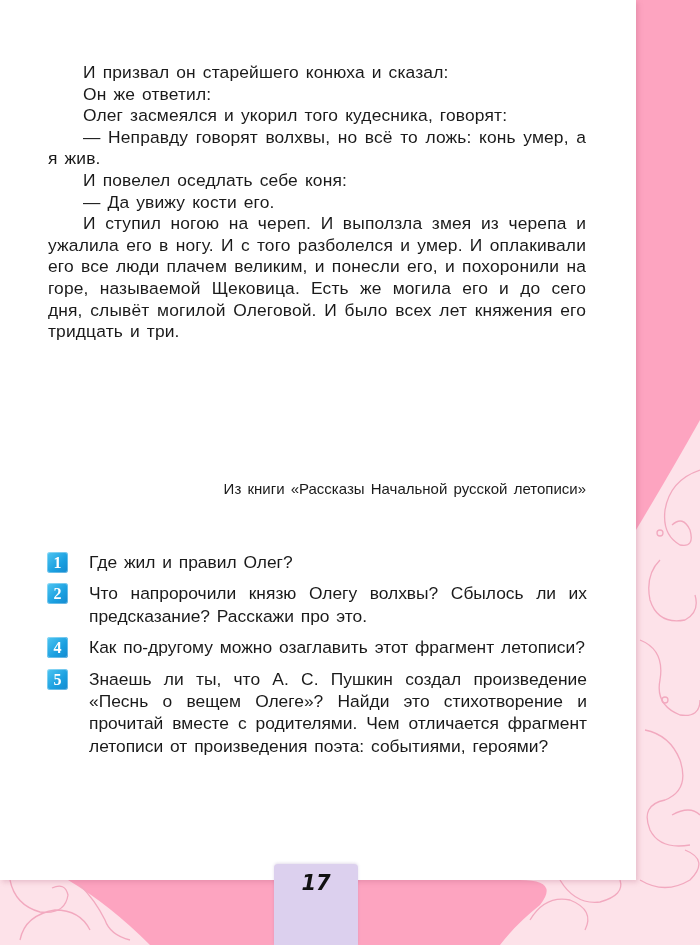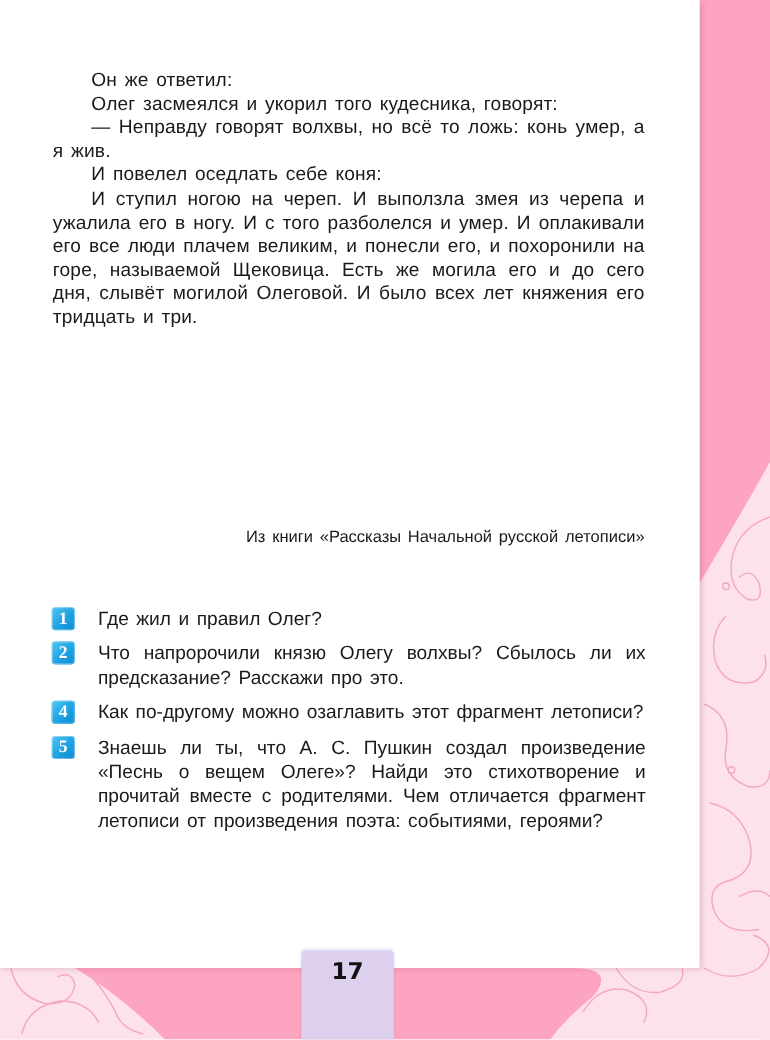--- a/index.html
+++ b/index.html
@@ -70,20 +70,21 @@
     text-align: center;
     box-shadow: inset 0 0 0 1px rgba(255,255,255,0.35);
   }
   .page-tab {
     position: absolute;
     left: 274px; top: 864px;
     width: 84px; height: 81px;
     background: #dcd0ee;
     border-radius: 4px 4px 0 0;
     box-shadow: 0 -1px 3px rgba(120, 90, 160, 0.2);
+    font-style: italic;
   }
   .page-num {
     position: absolute;
     left: 0; right: 0; top: 7px;
     text-align: center;
     font-family: "DejaVu Sans", sans-serif;
     font-weight: bold;
     font-size: 21px;
     color: #111;
   }
@@ -115,24 +116,26 @@
   <path d="M20 940 Q25 915 55 910 Q80 910 90 930"></path>
   <path d="M80 885 Q95 900 105 920 Q110 935 130 940"></path>
 
   <path d="M530 920 Q545 895 570 900 Q595 910 585 930"></path>
   <path d="M560 880 Q575 905 600 902 Q625 895 620 880"></path>
 </svg>
 
 <div class="page">
 
   <div class="text-block">
+    <p class="para">И призвал он старейшего конюха и сказал:</p>
     <p class="para">Он же ответил:</p>
     <p class="para">Олег засмеялся и укорил того кудесника, говорят:</p>
     <p class="para">— Неправду говорят волхвы, но всё то ложь: конь умер, а я жив.</p>
     <p class="para">И повелел оседлать себе коня:</p>
+    <p class="para">— Да увижу кости его.</p>
     <p class="para">И ступил ногою на череп. И выползла змея из черепа и ужалила его в ногу. И с того разболелся и умер. И оплакивали его все люди плачем великим, и понесли его, и похоронили на горе, называемой Щековица. Есть же могила его и до сего дня, слывёт могилой Олеговой. И было всех лет княжения его тридцать и три.</p>
   </div>
 
   <div class="source">Из книги «Рассказы Начальной русской летописи»</div>
 
   <div class="questions">
     <div class="q">
       <span class="badge">1</span>
       <span>Где жил и правил Олег?</span>
     </div>

